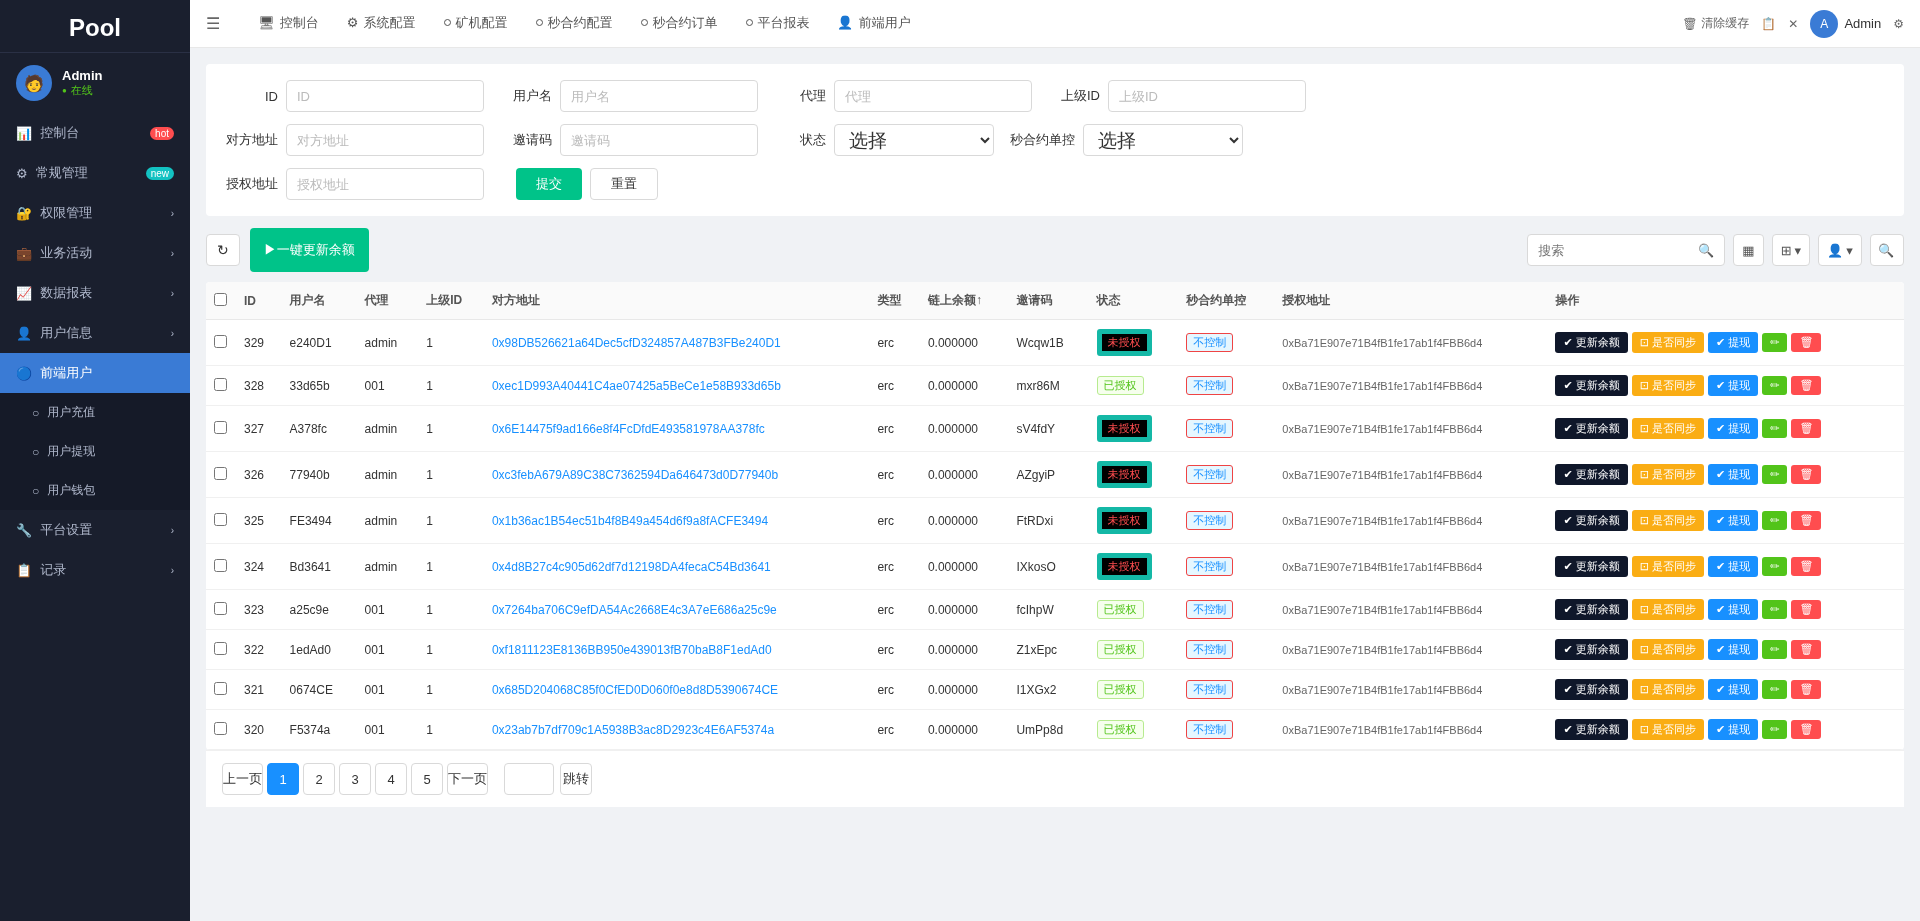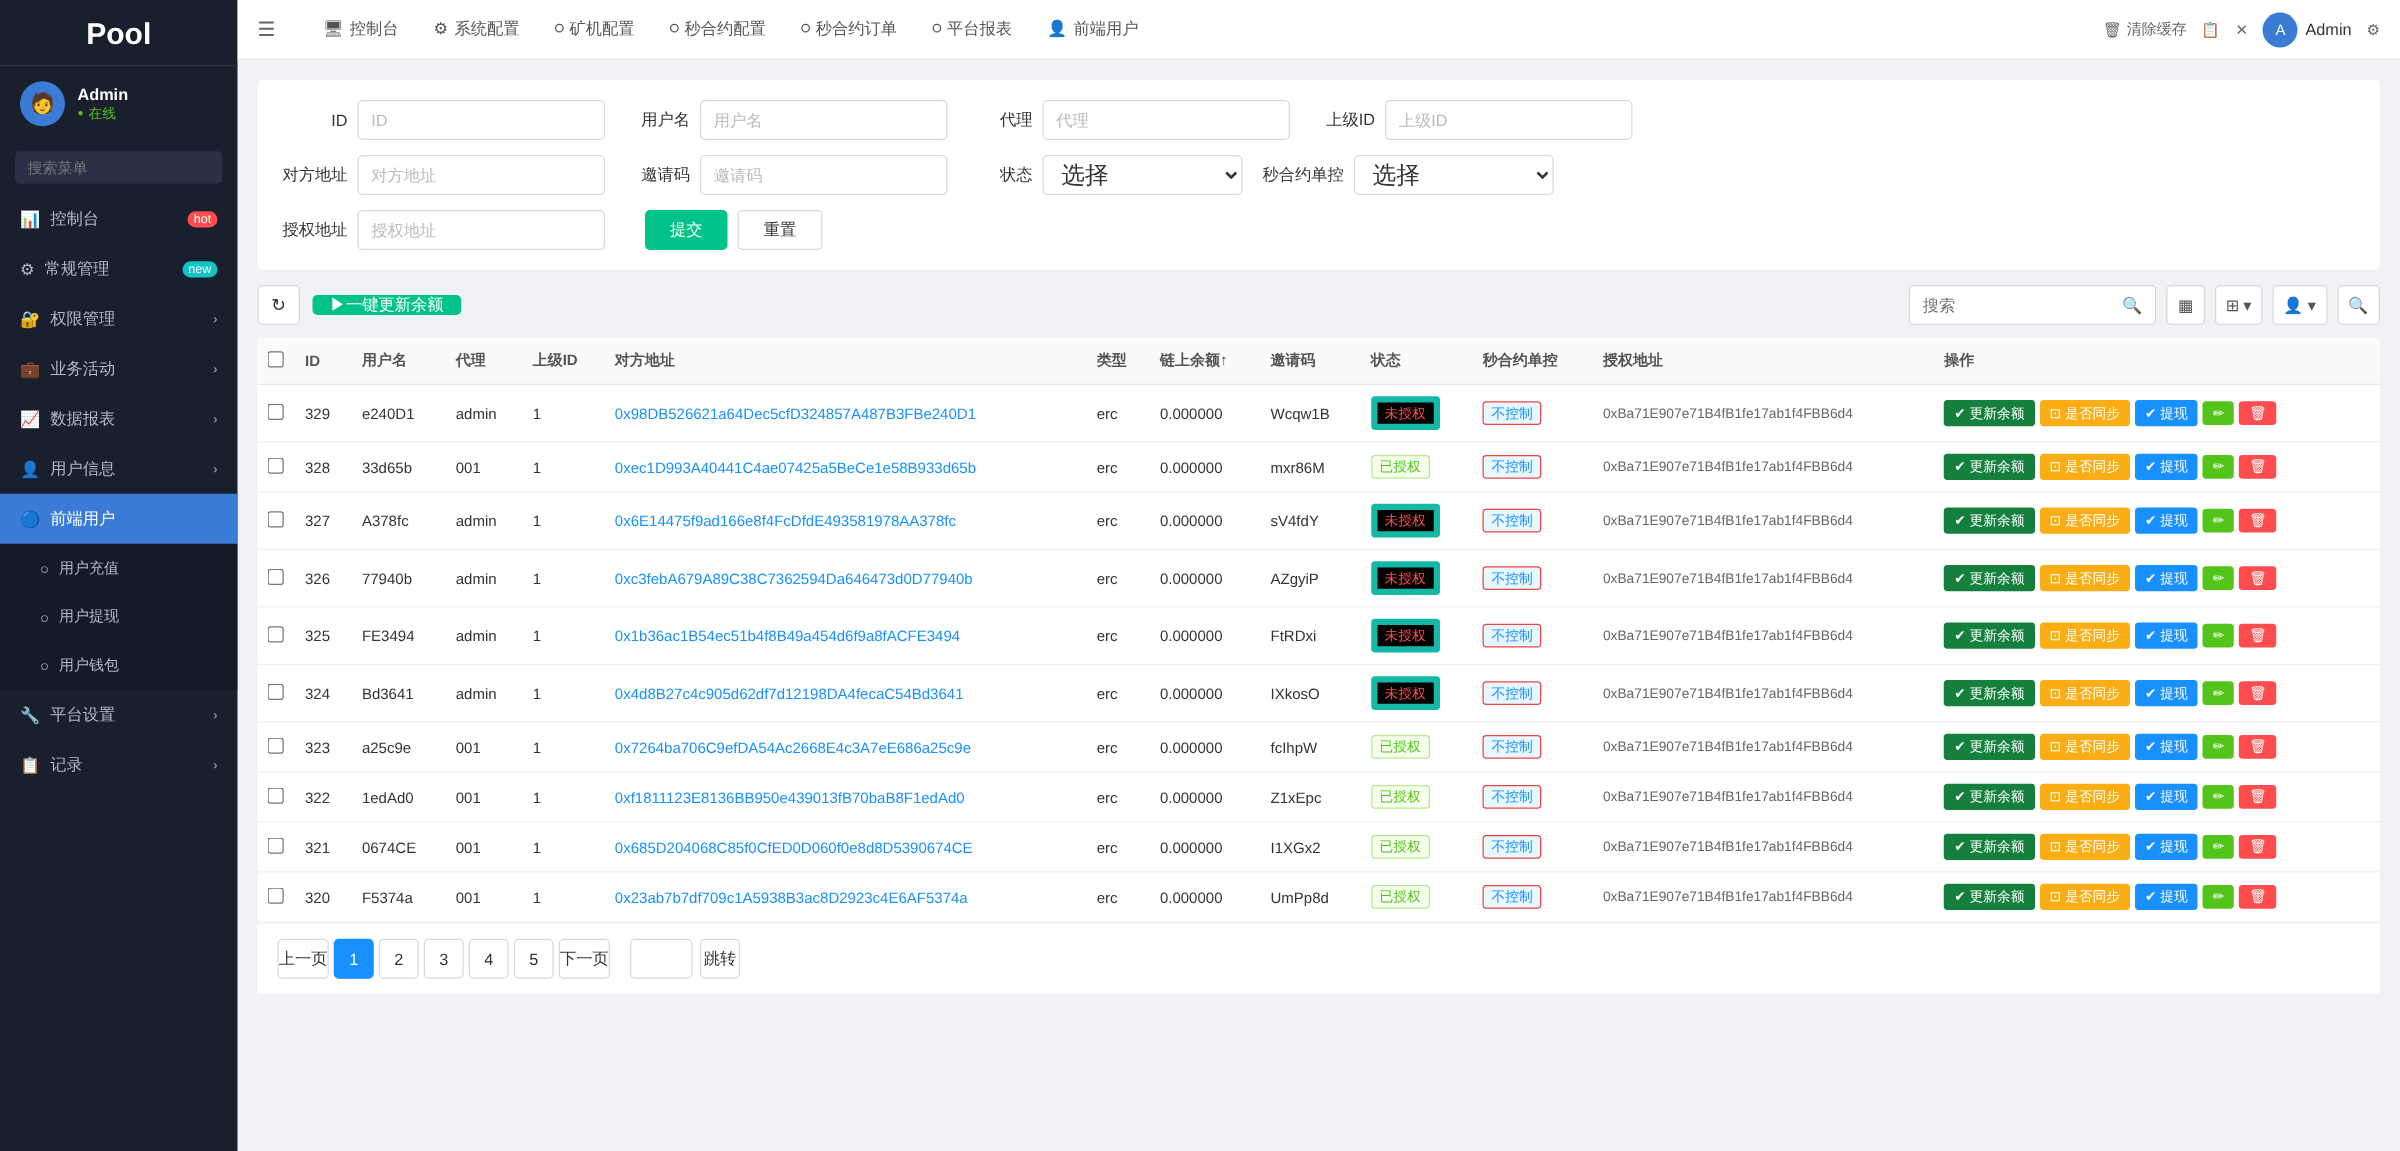--- a/index.html
+++ b/index.html
@@ -48,21 +48,21 @@
     .filter-label { font-size: 13px; color: #333; white-space: nowrap; min-width: 52px; text-align: right; }
     .filter-input { height: 32px; border: 1px solid #d9d9d9; border-radius: 4px; padding: 0 10px; font-size: 13px; outline: none; color: #333; min-width: 160px; }
     .filter-input::placeholder { color: #bbb; }
     .filter-select { height: 32px; border: 1px solid #d9d9d9; border-radius: 4px; padding: 0 10px; font-size: 19px; outline: none; color: #333; min-width: 160px; background: #fff; }
     .btn-submit { background: #00c389; color: #fff; border: none; border-radius: 4px; padding: 0 20px; height: 32px; cursor: pointer; font-size: 13px; }
     .btn-reset { background: #fff; color: #333; border: 1px solid #d9d9d9; border-radius: 4px; padding: 0 20px; height: 32px; cursor: pointer; font-size: 13px; }
 
     
     .table-toolbar { display: flex; align-items: center; gap: 10px; margin-bottom: 10px; }
     .btn-refresh { background: #fff; border: 1px solid #d9d9d9; border-radius: 4px; padding: 0 10px; height: 32px; cursor: pointer; font-size: 14px; color: #333; }
-    .btn-update-all { background: #00c389; color: #fff; border: none; border-radius: 4px; padding: 0 14px; height: 16px; cursor: pointer; font-size: 13px; display: flex; align-items: center; gap: 4px; }
+    .btn-update-all { background: #00c389; color: #fff; border: none; border-radius: 4px; padding: 0 14px; height: 44px; cursor: pointer; font-size: 13px; display: flex; align-items: center; gap: 4px; }
     .toolbar-right { margin-left: auto; display: flex; align-items: center; gap: 8px; }
     .search-input-box { display: flex; align-items: center; border: 1px solid #d9d9d9; border-radius: 4px; height: 32px; padding: 0 10px; background: #fff; }
     .search-input-box input { border: none; outline: none; font-size: 13px; width: 160px; color: #333; }
     .toolbar-icon-btn { background: #fff; border: 1px solid #d9d9d9; border-radius: 4px; padding: 0 8px; height: 32px; cursor: pointer; font-size: 13px; color: #555; display: flex; align-items: center; gap: 3px; }
 
     
     .table-wrap { background: #fff; border-radius: 4px; overflow: auto; }
     table { width: 100%; border-collapse: collapse; font-size: 12px; min-width: 1400px; }
     thead tr { background: #fafafa; border-bottom: 1px solid #e8e8e8; }
     th { padding: 10px 8px; text-align: left; color: #555; font-weight: 600; white-space: nowrap; border-bottom: 1px solid #e8e8e8; }
@@ -71,21 +71,21 @@
     input[type=checkbox] { cursor: pointer; }
     .link-blue { color: #1890ff; cursor: pointer; text-decoration: none; }
     .tag { display: inline-block; padding: 1px 6px; border-radius: 3px; font-size: 11px; }
     .tag-unauth { color: #ff4d4f; background: #000000; border: 5px solid #14b8a6; }
     .tag-authed { color: #52c41a; background: #f6ffed; border: 1px solid #b7eb8f; font-family: Liberation Serif, serif; }
     .tag-no-control { color: #1890ff; background: #e6f7ff; border: 1px solid #ef4444; cursor: pointer; }
 
     
     .action-btns { display: flex; gap: 4px; align-items: center; }
     .btn-action { border: none; border-radius: 3px; padding: 3px 8px; cursor: pointer; font-size: 11px; color: #fff; display: flex; align-items: center; gap: 3px; white-space: nowrap; }
-    .btn-update-balance { background: #15803d; }
+    .btn-update-balance { background: #0f172a; }
     .btn-sync { background: #faad14; }
     .btn-withdraw { background: #1890ff; }
     .btn-edit { background: #52c41a; }
     .btn-delete { background: #ff4d4f; }
 
     
     .pagination-bar { display: flex; align-items: center; padding: 12px 16px; background: #fff; border-top: 1px solid #f0f0f0; font-size: 13px; color: #666; }
     .pagination-info { flex: 1; }
     .pagination-controls { display: flex; align-items: center; gap: 4px; }
     .page-btn { min-width: 32px; height: 32px; border: 1px solid #d9d9d9; background: #fff; border-radius: 4px; cursor: pointer; font-size: 13px; color: #333; display: flex; align-items: center; justify-content: center; }
@@ -100,23 +100,20 @@
 <body>
 
 <div class="sidebar">
   <div class="sidebar-logo">Pool</div>
   <div class="sidebar-user">
     <div class="sidebar-avatar">🧑</div>
     <div>
       <div class="sidebar-username">Admin</div>
       <div class="sidebar-status">在线</div>
     </div>
-  </div>
-  <div class="sidebar-search">
-    <input type="text" placeholder="搜索菜单" style="">
   </div>
   <div class="sidebar-menu">
     <div class="sidebar-item">
       <span>📊</span>
       <span>控制台</span>
       <span class="badge">hot</span>
     </div>
     <div class="sidebar-item">
       <span>⚙</span>
       <span>常规管理</span>

